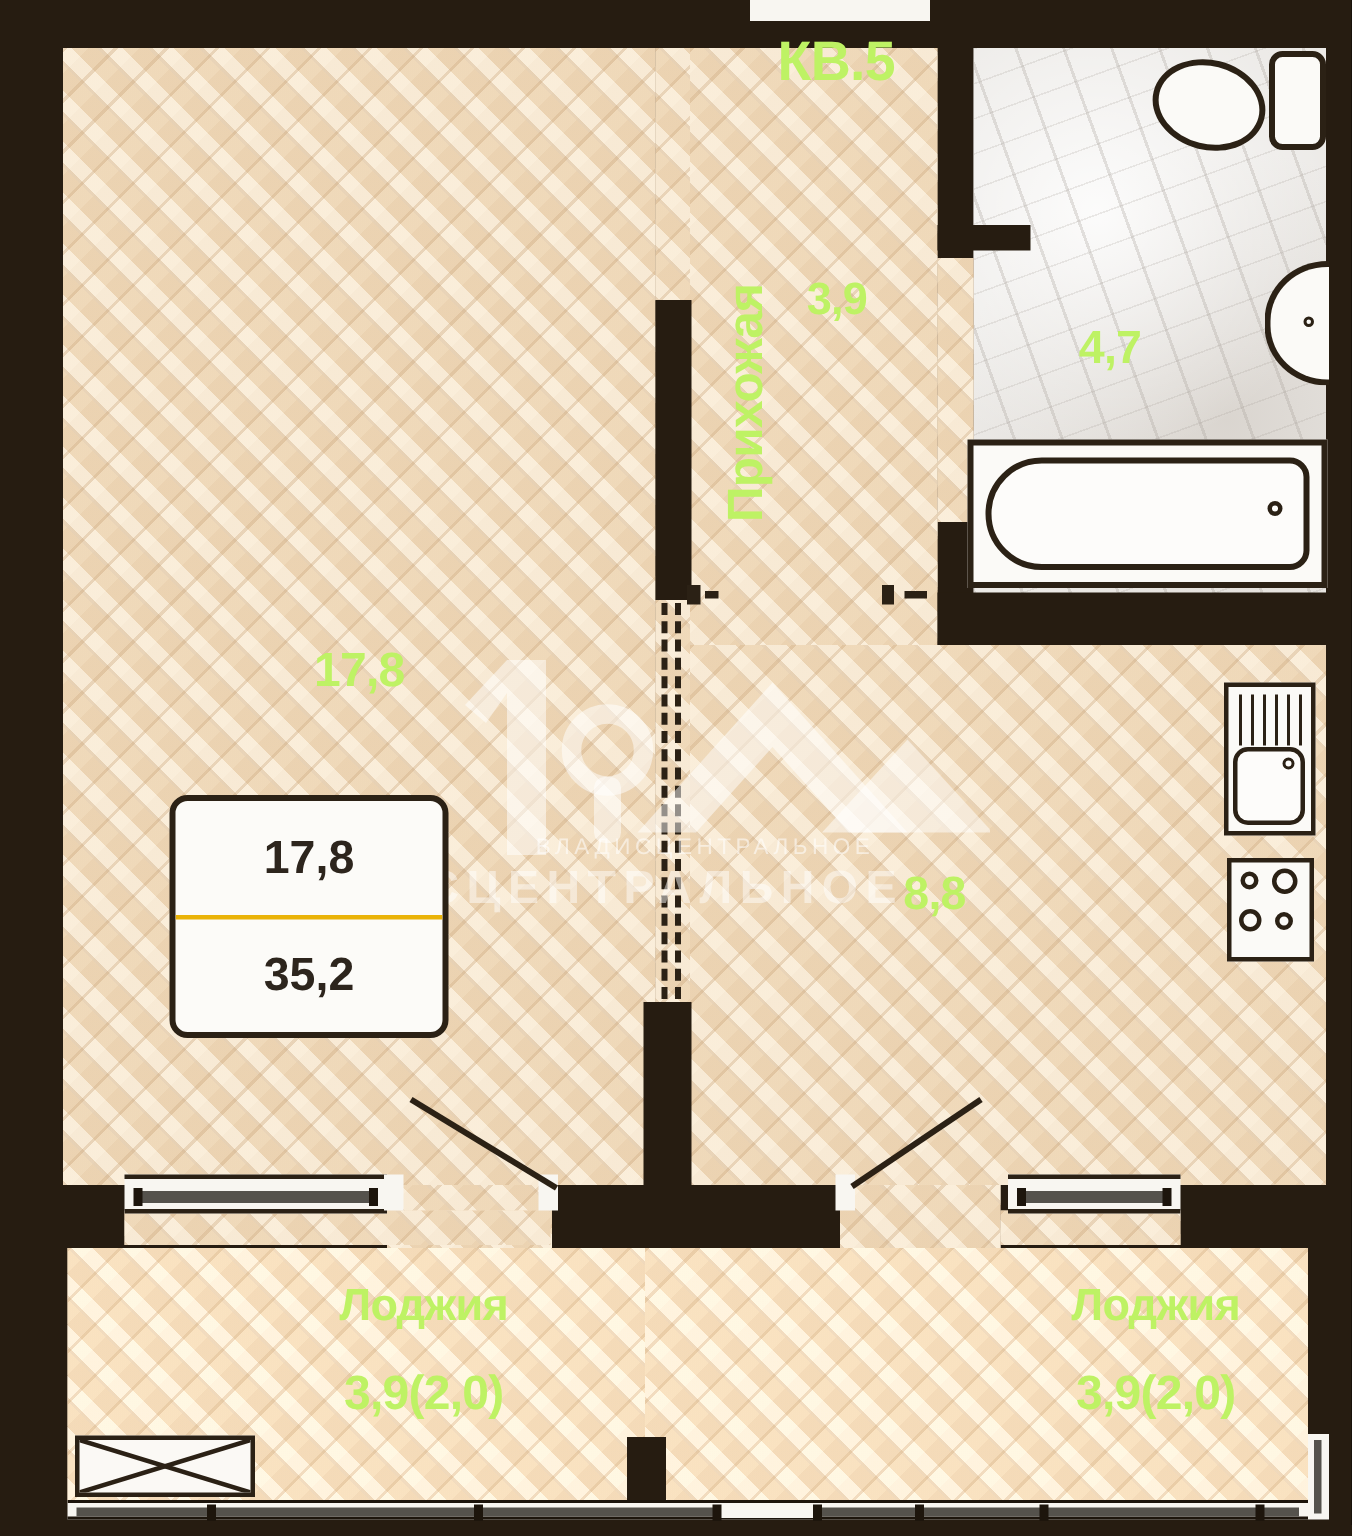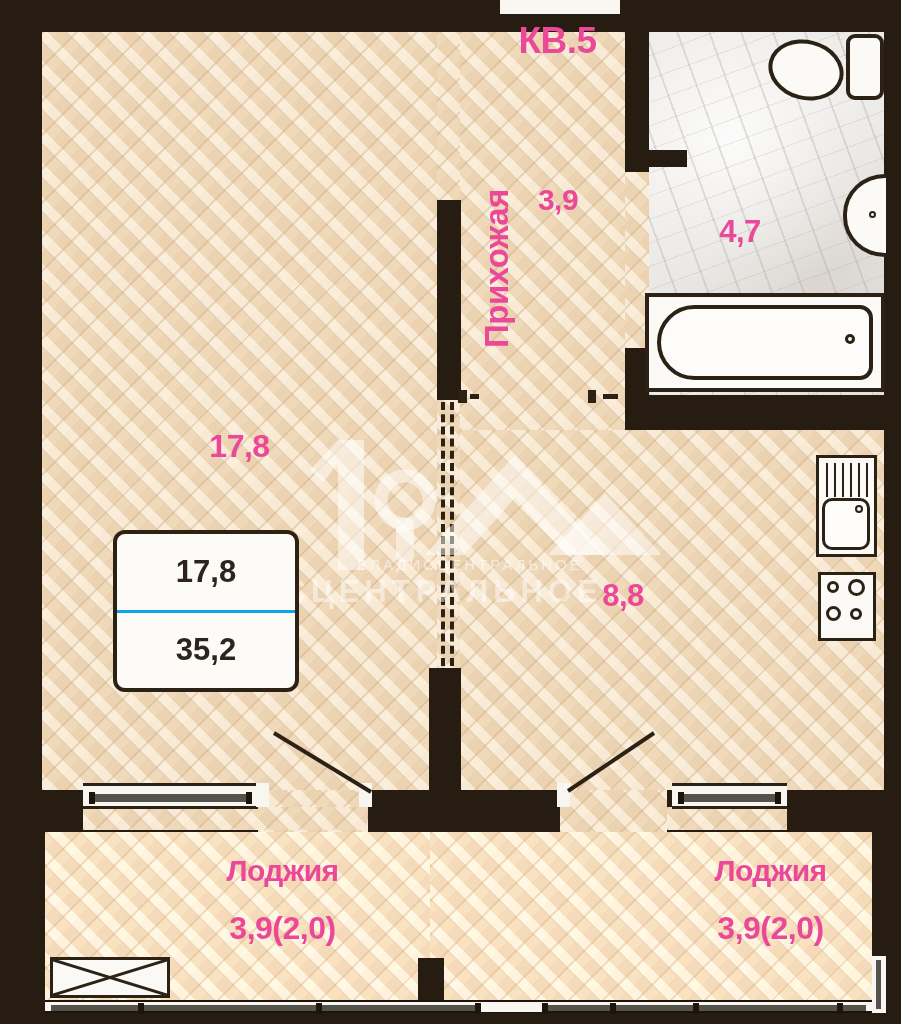--- a/index.html
+++ b/index.html
@@ -19,30 +19,30 @@
   .marble{
     background-color:#eceae7;
     background-image:
       repeating-linear-gradient(70deg, rgba(168,161,154,.30) 0 2px, rgba(255,255,255,0) 2px 30px),
       repeating-linear-gradient(160deg, rgba(168,161,154,.22) 0 1px, rgba(255,255,255,0) 1px 22px),
       radial-gradient(circle at 35% 30%, rgba(255,255,255,.85), rgba(255,255,255,0) 55%),
       radial-gradient(circle at 72% 68%, rgba(203,196,188,.55), rgba(255,255,255,0) 60%);
   }
   .wall{background:#261c11}
   .white{background:#f8f6f1}
-  .lbl{position:absolute;color:#ec4899;font-weight:bold;text-align:center;line-height:1.05;letter-spacing:-.5px;z-index:50}
+  .lbl{position:absolute;color:#bef264;font-weight:bold;text-align:center;line-height:1.05;letter-spacing:-.5px;z-index:50}
   .fixture{position:absolute;background:#fbfaf7;border:3px solid #2b2115;z-index:30}
   .glassbar{position:absolute;background:#55524c}
   .mullion{position:absolute;width:6px;height:11px;background:#1d150c;top:1px;z-index:31}
   .dashwall{position:absolute;width:13px;border-left:4px dashed #2b2115;border-right:4px dashed #2b2115;z-index:25}
   .infotable{position:absolute;display:flex;background:#fcfbf8;border:4px solid #2b2115;border-radius:12px;z-index:55;overflow:hidden}
   .infotable .unitcell{width:62px;display:flex;align-items:center;justify-content:center;border-right:3px solid #2b2115;font-weight:bold;font-size:34px;color:#2d251d}
   .infotable .vals{flex:1;display:flex;flex-direction:column}
   .infotable .vals div{flex:1;display:flex;align-items:center;justify-content:center;font-weight:bold;font-size:31px;color:#2d251d}
-  .infotable .vals div + div{border-top:3px solid #0ea5e9}
+  .infotable .vals div + div{border-top:3px solid #eab308}
   .wm-text{position:absolute;text-align:center;color:rgba(255,255,255,.55);z-index:40;white-space:nowrap}
 </style>
 </head>
 <body>
 
 <div class="canvas">
 
   <div class="abs wood" style="left:42px;top:32px;width:395px;height:758px"></div>
   <div class="abs wood" style="left:437px;top:32px;width:23px;height:168px"></div>
   <div class="abs wood" style="left:460px;top:32px;width:165px;height:398px"></div>

